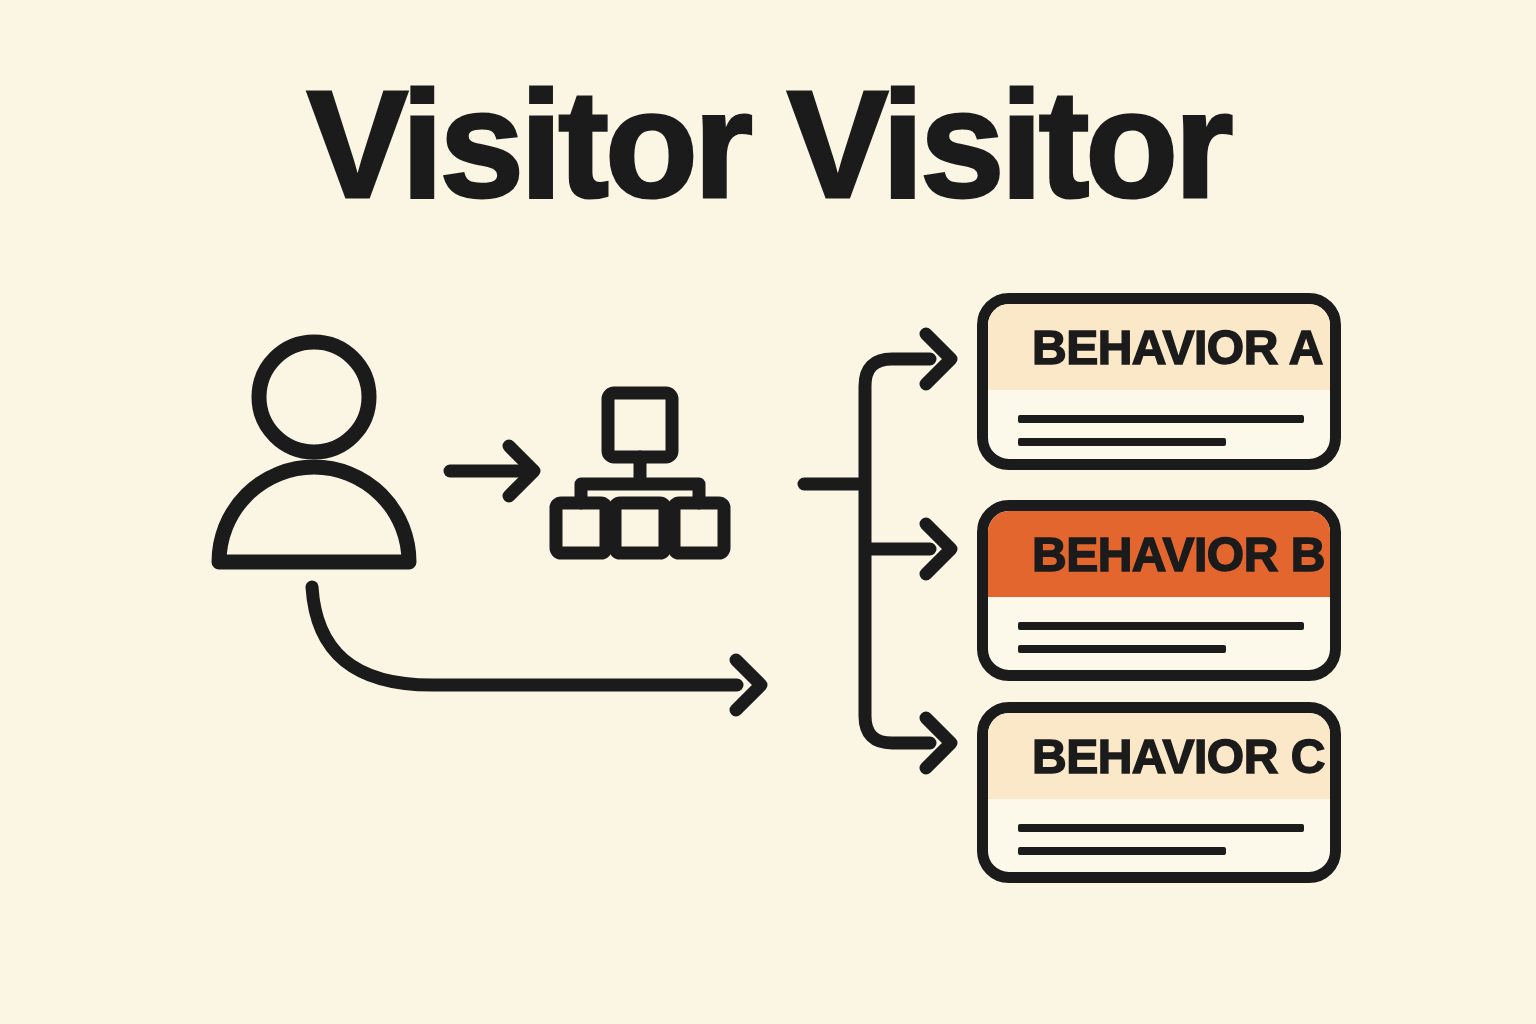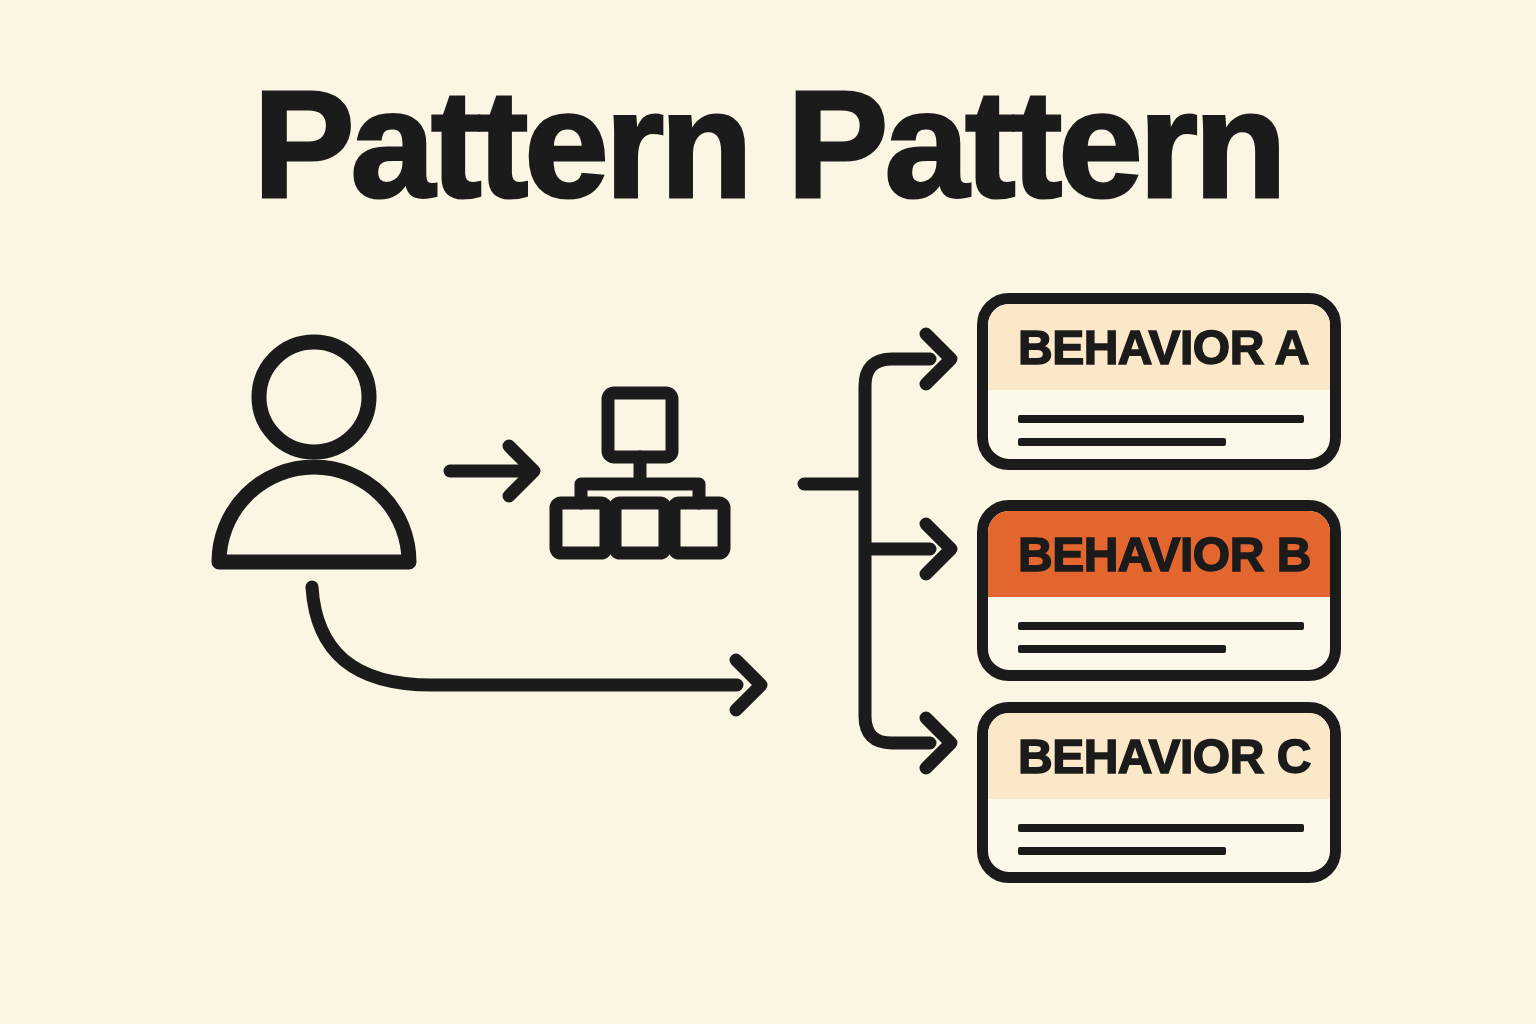--- a/index.html
+++ b/index.html
@@ -48,21 +48,21 @@
     overflow: hidden;
   }
   .card-a { top: 293px; height: 177px; }
   .card-b { top: 500px; height: 181px; text-align: right; }
   .card-c { top: 702px; height: 181px; }
   .card-header {
     height: 86px;
     background: var(--card-header-fill, #fae8c8);
     display: flex;
     align-items: center;
-    padding-left: 30px;
+    padding-left: 44px;
   }
   .card-header--highlight {
     background: var(--card-highlight-fill, #e2662e);
   }
   .card-label {
     font-size: 48px;
     font-weight: 800;
     letter-spacing: -0.5px;
     color: var(--ink, #1b1b1b);
     -webkit-text-stroke: 1.5px var(--ink, #1b1b1b);
@@ -75,21 +75,21 @@
     border-radius: 2px;
   }
   .text-line--long { width: 286px; }
   .text-line--short { width: 208px; margin-top: 15px; }
 </style>
 </head>
 <body>
 
 <div class="canvas">
 
-  <h1 class="title">Pattern Pattern</h1>
+  <h1 class="title">Visitor Visitor</h1>
 
   <svg class="art" viewBox="0 0 1536 1024" xmlns="http://www.w3.org/2000/svg">
 
     <g>
       <circle cx="314" cy="397" r="55" stroke-width="15" fill="var(--person-fill, #fdeedb)"></circle>
       <path d="M219,562 a95,95 0 0 1 190,0 Z" stroke-width="15" fill="var(--person-fill, #fdeedb)"></path>
     </g>
 
     <g>
       <path d="M450,471 H521" stroke-width="13"></path>

